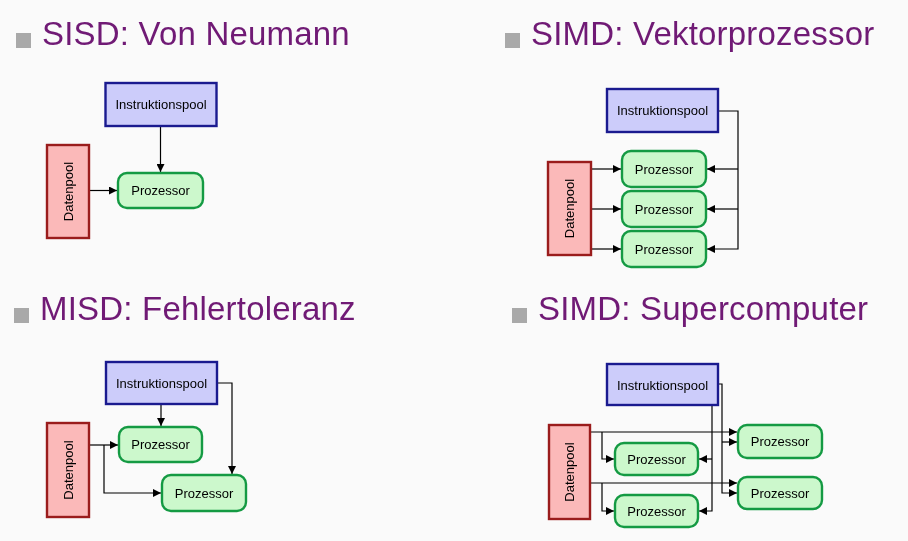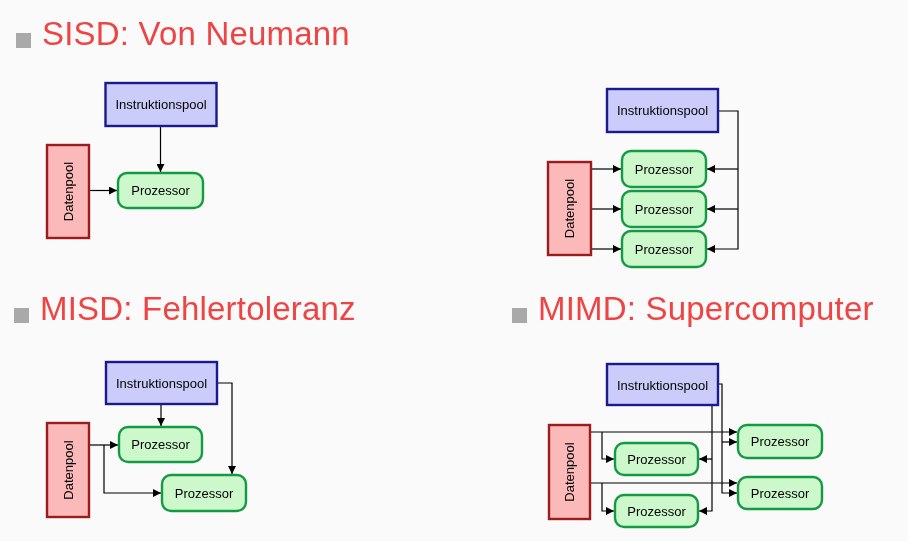--- a/index.html
+++ b/index.html
@@ -5,21 +5,21 @@
   html,body{margin:0;padding:0;}
   body{
     width:908px;height:541px;
     background:#fafafa;
     font-family:"Liberation Sans",sans-serif;
     position:relative;overflow:hidden;
   }
   .stage{position:absolute;inset:0;}
   .heading{
     position:absolute;display:flex;gap:11px;
-    color:#ef4444;font-size:33px;line-height:1;letter-spacing:.2px;
+    color:#701a75;font-size:33px;line-height:1;letter-spacing:.2px;
     white-space:nowrap;
   }
   .bullet{width:15px;height:15px;background:#a9a9a9;margin-top:16px;flex:none;}
   .h-sisd{left:16px;top:17px;}
   .h-simd{left:505px;top:17px;}
   .h-misd{left:14px;top:292px;justify-content:flex-end;}
   .h-mimd{left:512px;top:292px;}
   svg.diagram{position:absolute;overflow:visible;}
   .d-sisd{left:0;top:60px;}
   .d-simd{left:454px;top:60px;}
@@ -33,27 +33,31 @@
 </style>
 </head>
 <body>
 
 <div class="stage">
 
   <div class="heading h-sisd">
     <span class="bullet"></span>
     <span>SISD: Von Neumann</span>
   </div>
+  <div class="heading h-simd">
+    <span class="bullet"></span>
+    <span>SIMD: Vektorprozessor</span>
+  </div>
   <div class="heading h-misd">
     <span class="bullet"></span>
     <span>MISD: Fehlertoleranz</span>
   </div>
   <div class="heading h-mimd">
     <span class="bullet"></span>
-    <span>MIMD: Supercomputer</span>
+    <span>SIMD: Supercomputer</span>
   </div>
 
   <svg class="diagram d-sisd" width="454" height="200">
     <defs>
       <marker id="ah1" viewBox="0 0 10 10" refX="10" refY="5" markerWidth="9" markerHeight="8" orient="auto" markerUnits="userSpaceOnUse">
         <path d="M0,0 L10,5 L0,10 Z" fill="#000"></path>
       </marker>
     </defs>
     <path class="wire" marker-end="url(#ah1)" d="M160.5,66 V112"></path>
     <path class="wire" marker-end="url(#ah1)" d="M89,130.5 H117"></path>

